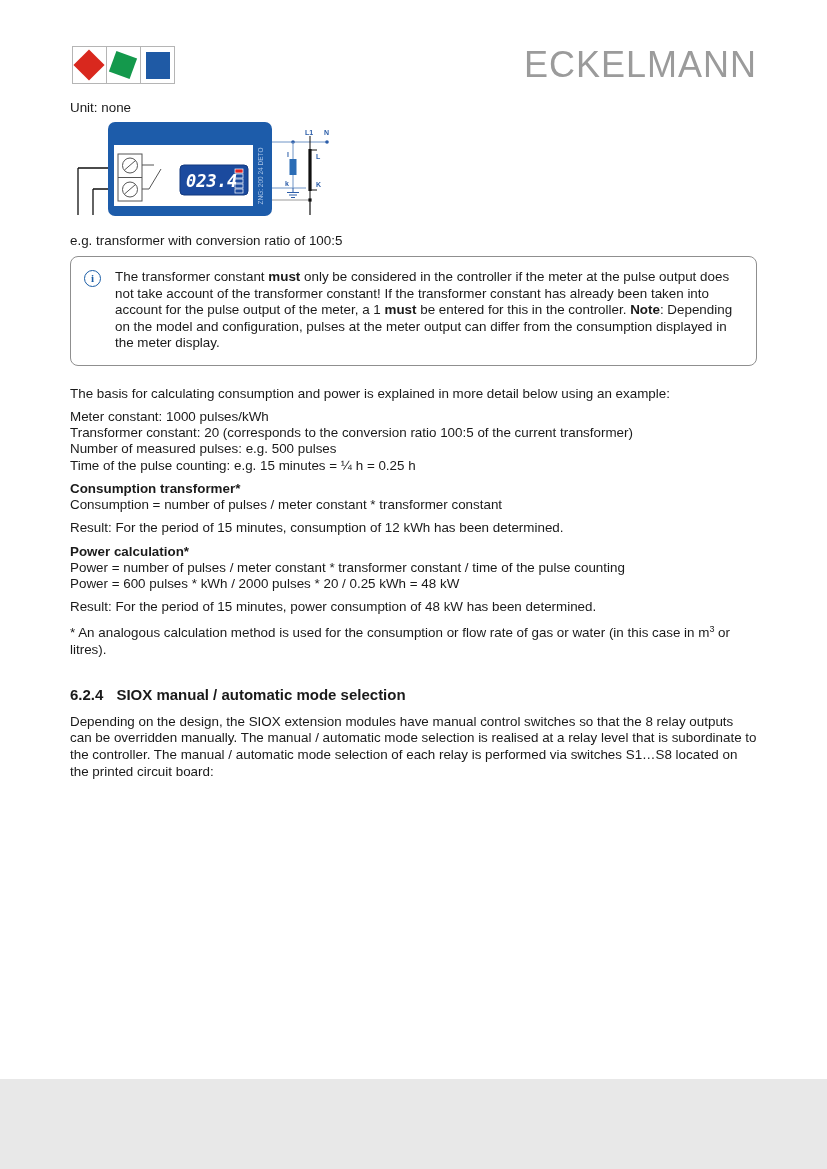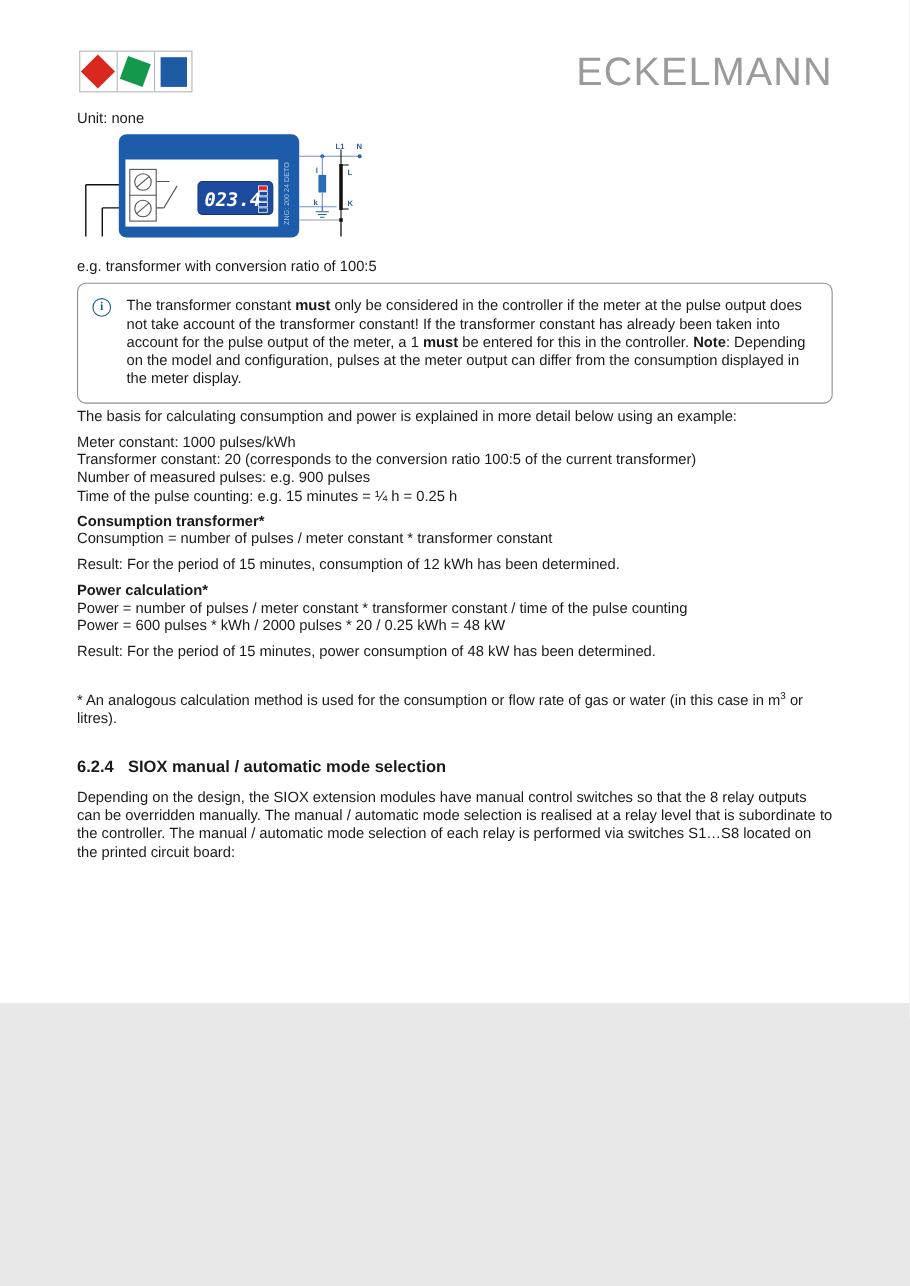--- a/index.html
+++ b/index.html
@@ -1,18 +1,18 @@
 <!DOCTYPE html>
 <html><head>
 <meta charset="utf-8">
 <style>
   html,body{margin:0;padding:0;background:#e8e8e8;}
   .page{
     position:relative;
-    width:827px;height:912px;
+    width:827px;height:1079px;
     margin:0 auto;
     background:#ffffff;
     font-family:"Liberation Sans", sans-serif;
     color:#1a1a1a;
     box-sizing:border-box;
     overflow:hidden;
   }
   .content{position:absolute;left:70px;right:70px;top:0;}
   
   .hdr{position:relative;height:100px;}
@@ -38,27 +38,27 @@
     padding:12px 16px 13px 44px;
     position:relative;
   }
   .info-icon{
     position:absolute;left:13px;top:13px;
     width:15px;height:15px;border-radius:50%;
     border:1.6px solid #1a5da6;color:#1a5da6;
     font-size:11px;font-weight:bold;font-family:"Liberation Serif",serif;
     display:flex;align-items:center;justify-content:center;
   }
-  .para{margin-top:4px;}
+  .para{margin-top:20px;}
   .params{margin-top:7px;}
   .params div{line-height:16.2px;}
   .calc-h{margin-top:7px;font-weight:bold;line-height:16.5px;}
   .calc-lines div{line-height:16.2px;}
   .result{margin-top:6.5px;}
-  .footnote{margin-top:24px;}
+  .footnote{margin-top:6px;}
   sup{font-size:9px;}
   .sec-h{margin-top:27px;font-size:15px;font-weight:bold;line-height:18px;}
   .sec-h .num{margin-right:13px;margin-top:19px;}
   .sec-p{margin-top:10px;line-height:16.6px;}
   
   .diagram{margin-top:2px;width:270px;height:98px;}
   
   .footer{
     position:absolute;left:70px;right:70px;top:1140px;
     display:flex;font-size:15px;
@@ -170,21 +170,21 @@
       <span class="info-icon">i</span>
       <span><span>The transformer constant </span><b>must</b><span> only be considered in the controller if the meter at the pulse output does not take account of the transformer constant! If the transformer constant has already been taken into account for the pulse output of the meter, a 1 </span><b>must</b><span> be entered for this in the controller. </span><b>Note</b><span>: Depending on the model and configuration, pulses at the meter output can differ from the consumption displayed in the meter display.</span></span>
     </div>
 
     
     <div class="t para">The basis for calculating consumption and power is explained in more detail below using an example:</div>
 
     <div class="t params">
       <div>Meter constant: 1000 pulses/kWh</div>
       <div>Transformer constant: 20 (corresponds to the conversion ratio 100:5 of the current transformer)</div>
-      <div>Number of measured pulses: e.g. 900 pulses</div>
+      <div>Number of measured pulses: e.g. 500 pulses</div>
       <div>Time of the pulse counting: e.g. 15 minutes = ¼ h = 0.25 h</div>
     </div>
 
     <div class="t calc-h">Consumption transformer*</div>
     <div class="t calc-lines">
       <div>Consumption = number of pulses / meter constant * transformer constant</div>
     </div>
     <div class="t result">Result: For the period of 15 minutes, consumption of 12 kWh has been determined.</div>
 
     <div class="t calc-h">Power calculation*</div>

